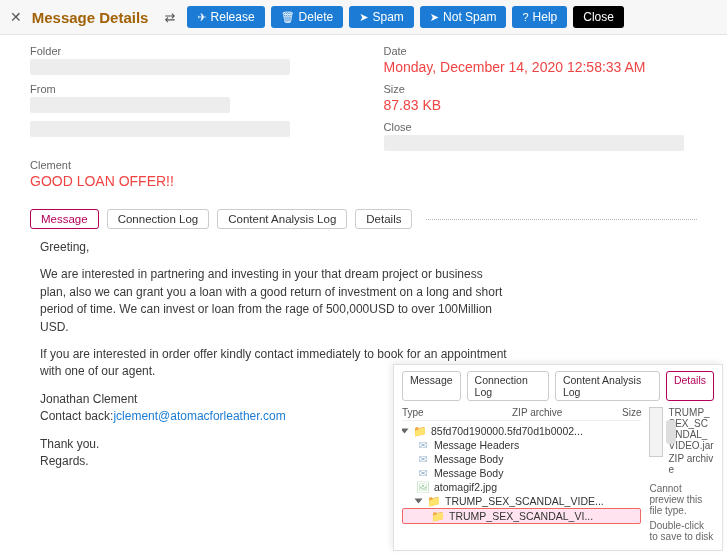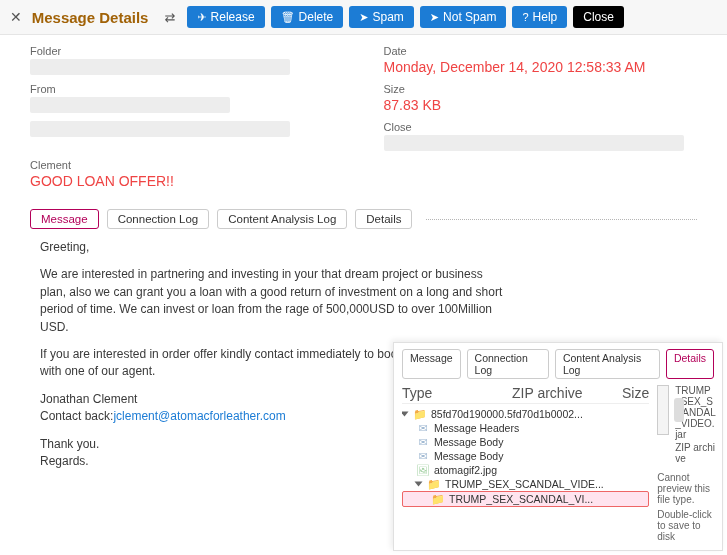--- a/index.html
+++ b/index.html
@@ -27,21 +27,21 @@
 .body-content { padding: 10px 30px 10px 40px; font-size: 12px; color: #3a3a3a; line-height: 1.45; max-width: 540px; }
 .body-content p { margin-bottom: 10px; }
 .body-content a { color: #1c7cd5; text-decoration: none; }
 
 .details-panel { position: absolute; right: 4px; bottom: 4px; width: 330px; background: #fff; border: 1px solid #e0e0e0; box-shadow: -2px -2px 6px rgba(0,0,0,0.08); padding: 6px 8px 8px 8px; font-size: 11px; }
 .details-panel .tabs2 { display: flex; gap: 6px; margin-bottom: 6px; }
 .details-panel .tab2 { border: 1px solid #ccc; border-radius: 3px; padding: 2px 7px; font-size: 10.5px; background: #fff; cursor: pointer; }
 .details-panel .tab2.active { border: 1.5px solid #b30059; color: #b30059; }
 .tree-area { display: flex; gap: 8px; }
 .tree { flex: 1.1; }
-.tree-hdr { display: flex; font-size: 14px; color: #555; border-bottom: 1px solid #eee; padding-bottom: 2px; margin-bottom: 3px; }
+.tree-hdr { display: flex; font-size: 10px; color: #555; border-bottom: 1px solid #eee; padding-bottom: 2px; margin-bottom: 3px; }
 .tree-hdr .c1 { flex: 0 0 110px; }
 .tree-hdr .c2 { flex: 1; }
 .tree-row { display: flex; align-items: center; gap: 4px; padding: 1px 0; font-size: 10.5px; white-space: nowrap; overflow: hidden; text-overflow: ellipsis; }
 .tree-row.indent1 { padding-left: 14px; }
 .tree-row.indent2 { padding-left: 28px; }
 .tree-row.sel { background: #ffe4ef; border: 1px solid #e66; border-radius: 2px; }
 .tri { display: inline-block; width: 0; height: 0; border-top: 4px solid transparent; border-bottom: 4px solid transparent; border-left: 5px solid #666; transform: rotate(90deg); margin-right: 2px;}
 .ficon { display: inline-flex; width: 14px; height: 12px; align-items: center; justify-content: center; font-size: 11px; }
 .ficon.folder { color: #e3b04b; }
 .ficon.env { color: #9db7d1; }

